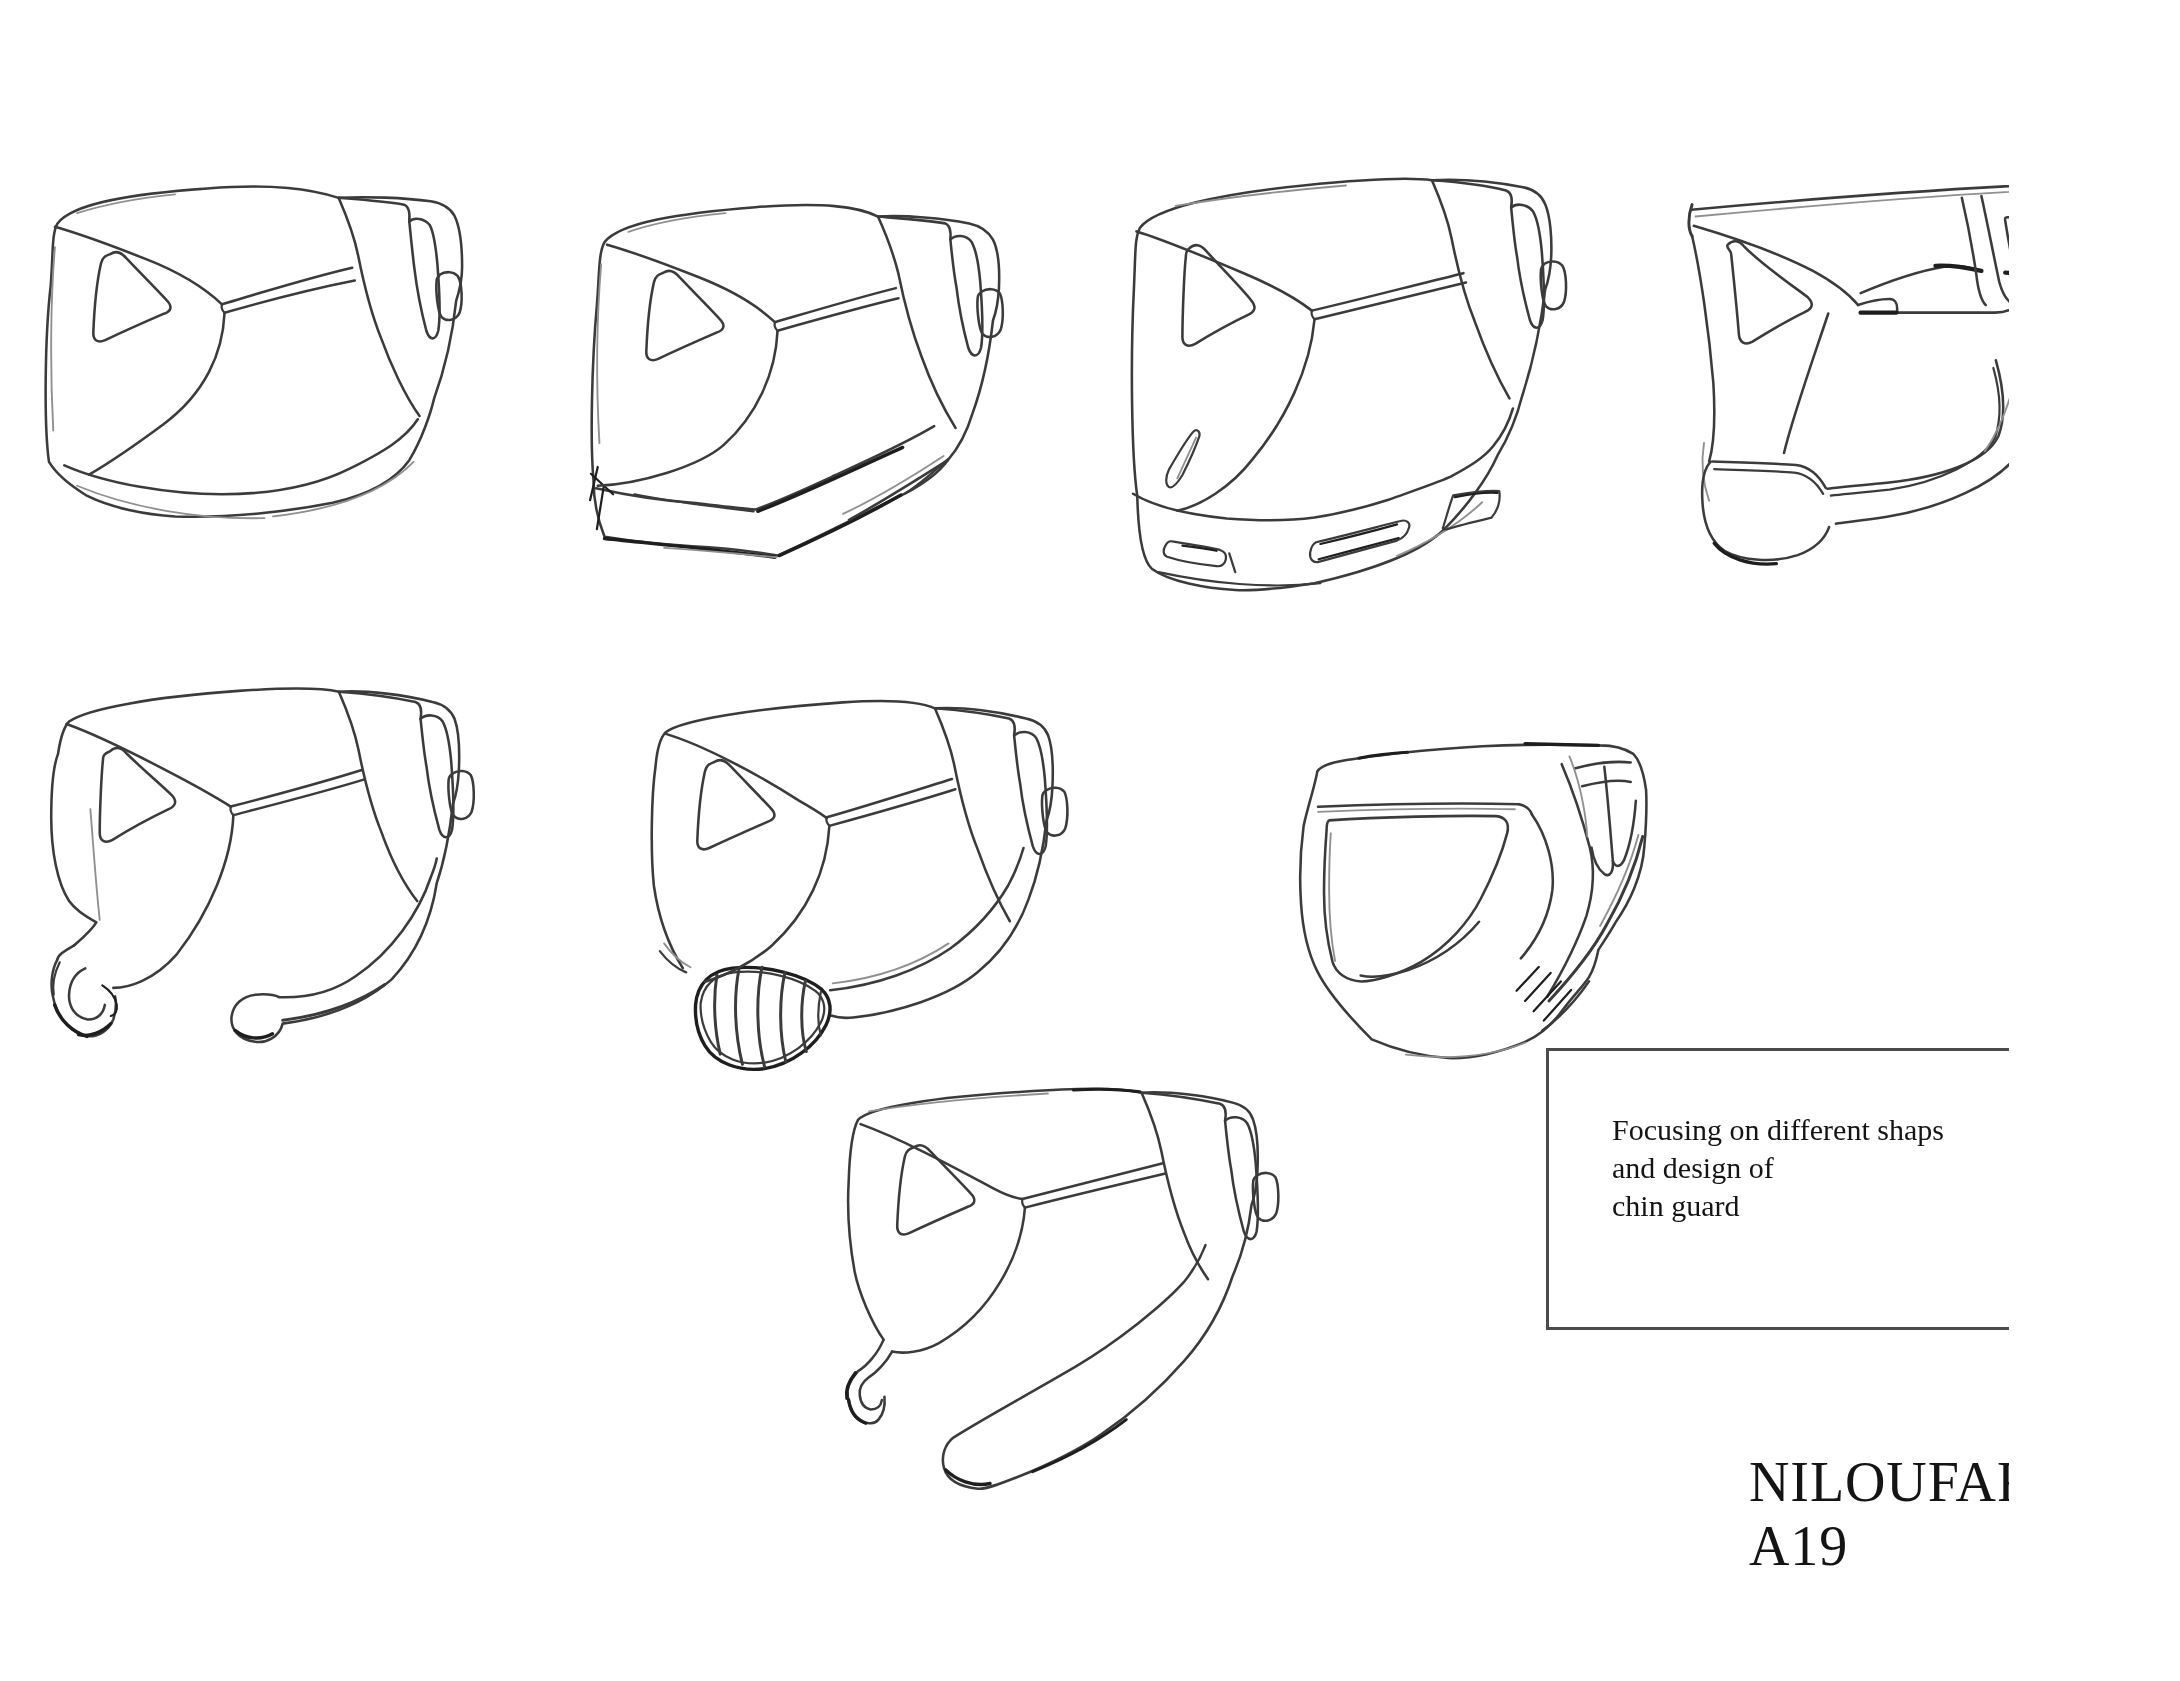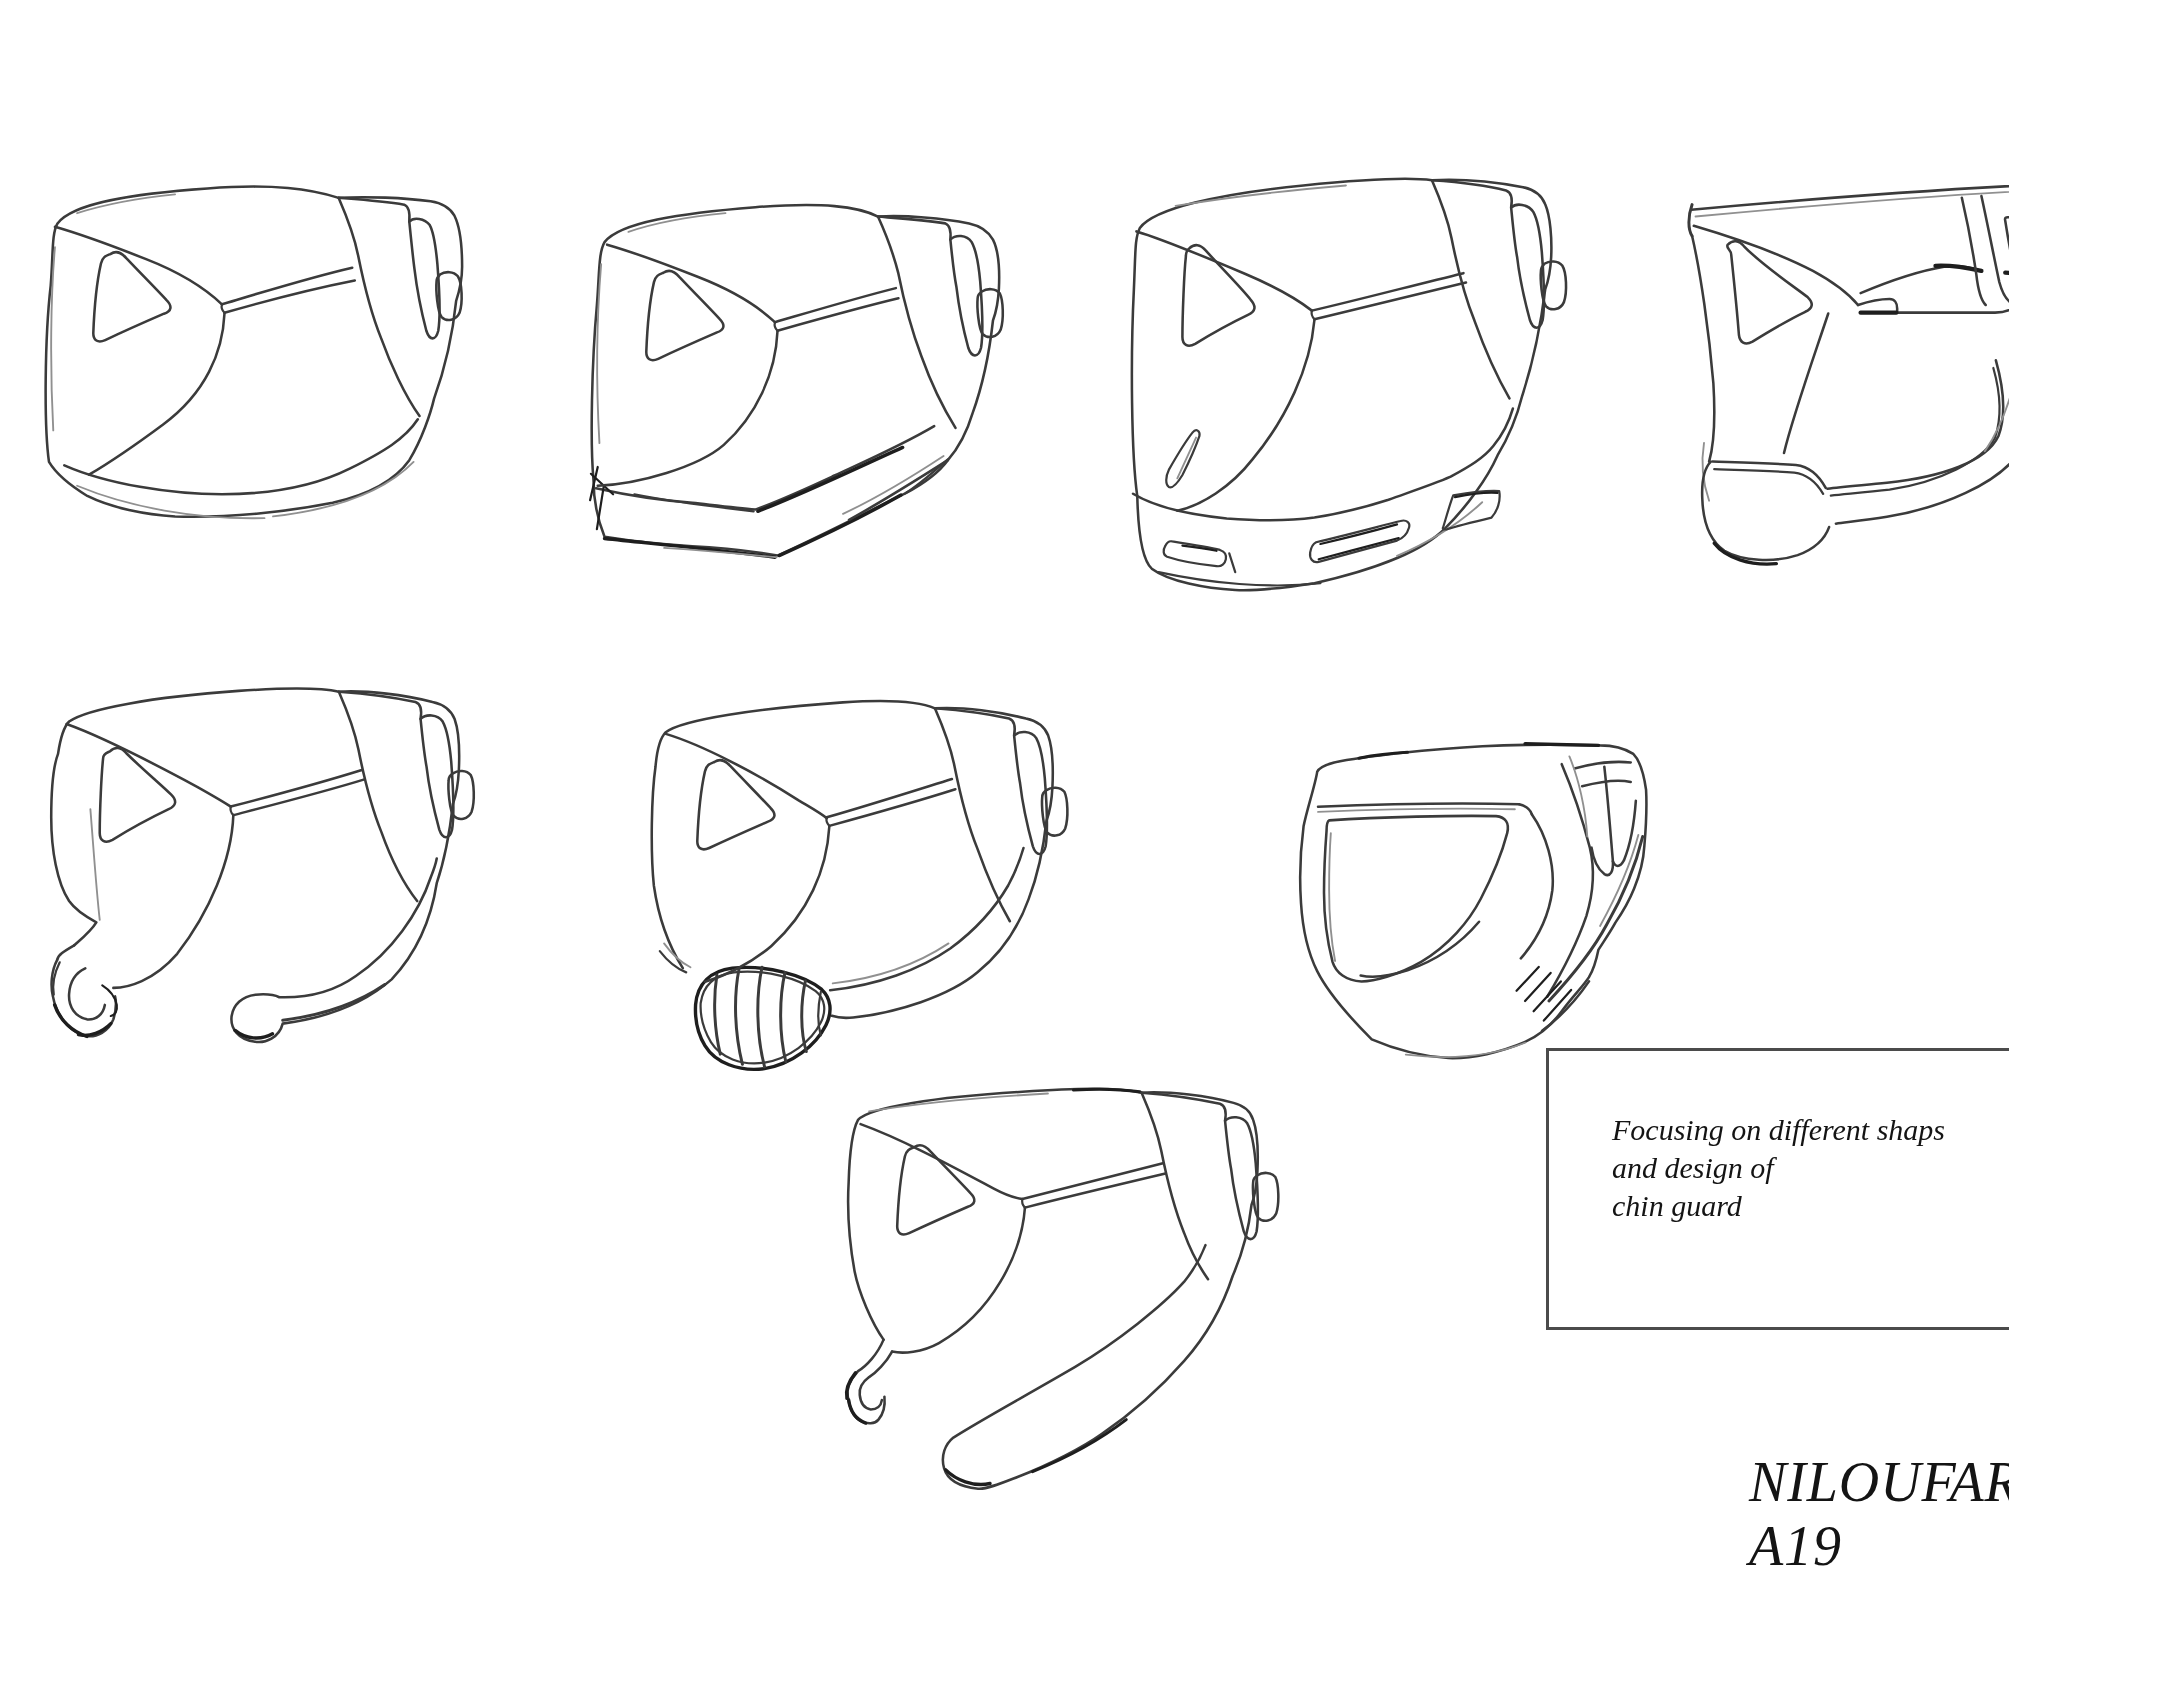--- a/index.html
+++ b/index.html
@@ -1,21 +1,21 @@
 <!DOCTYPE html>
 <html style="--paper: #ffffff; --ink: #3b3b3b; --ink-dark: #1e1e1e; --ink-light: #909090; --box-border: #4b4b4b; --text: #141414;font-size:13.6px"><head>
 <meta charset="utf-8">
 <style>
   :root{
     --paper:#ffffff; --ink:#3b3b3b; --ink-dark:#1e1e1e; --ink-light:#909090;
     --box-border:#4b4b4b; --text:#141414;
   }
   html,body{margin:0;padding:0;}
   body{width:2181px;height:1681px;background:var(--paper);font-family:"Liberation Serif",serif;}
-  .sheet{position:relative;width:2009px;height:1681px;overflow:hidden;background:var(--paper);font-style:italic;}
+  .sheet{position:relative;width:2009px;height:1681px;overflow:hidden;background:var(--paper);}
   figure.sketch{position:absolute;margin:0;padding:0;}
   figure.sketch svg{display:block;width:100%;height:100%;}
   path{fill:none;stroke:var(--ink);stroke-width:3;stroke-linecap:round;stroke-linejoin:round;}
   .dk{stroke:var(--ink-dark);stroke-width:4;}
   .lt{stroke:var(--ink-light);stroke-width:2.2;}
   .w2{stroke-width:2.6;} .w35{stroke-width:3.5;} .w5{stroke-width:5;}
   #h1{left:25.6px;top:145px;width:477px;height:443px;}
   #h2{left:579px;top:162px;width:477px;height:426px;}
   #h3{left:1116px;top:153px;width:528px;height:443px;}
   #h4{left:1661px;top:145px;width:520px;height:451px;}

